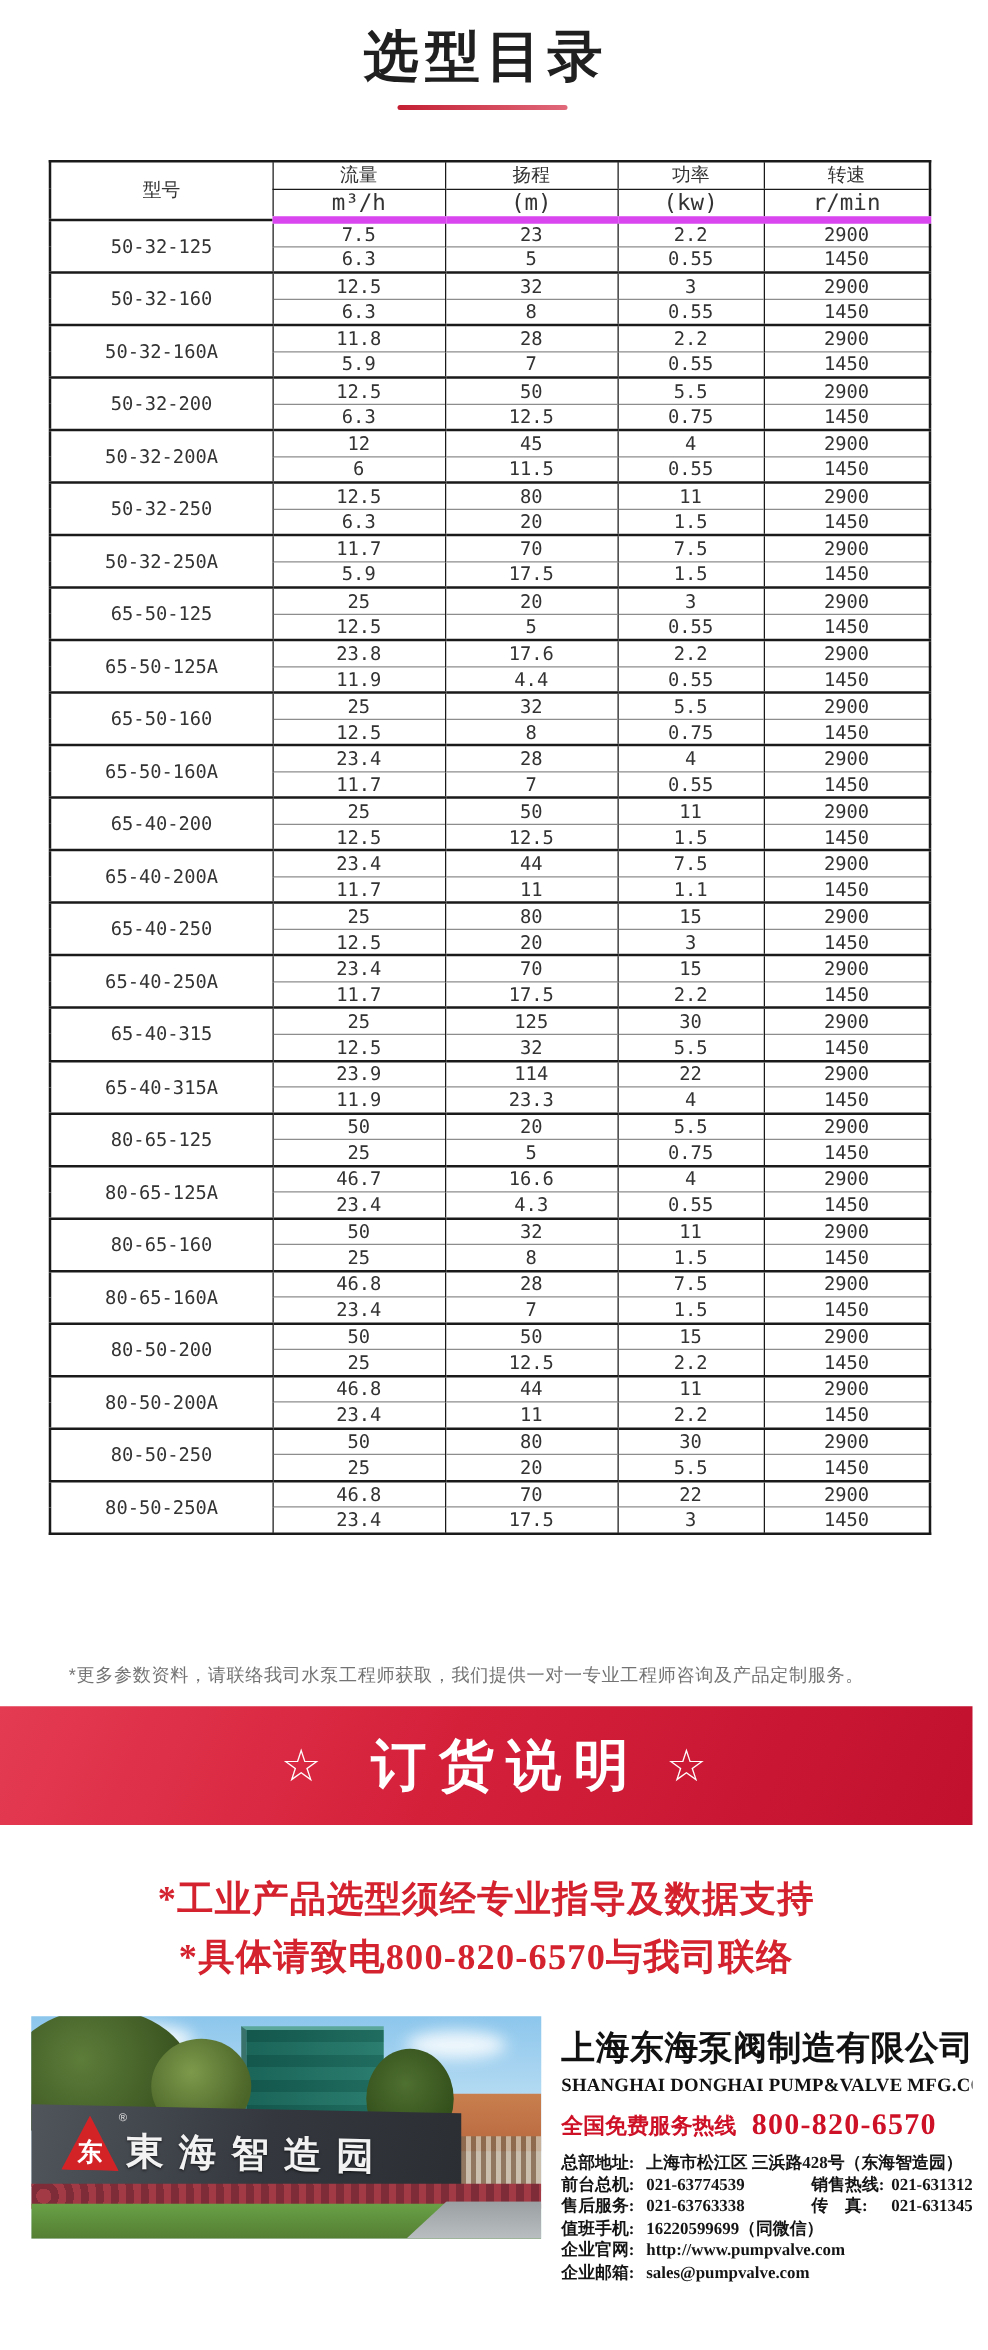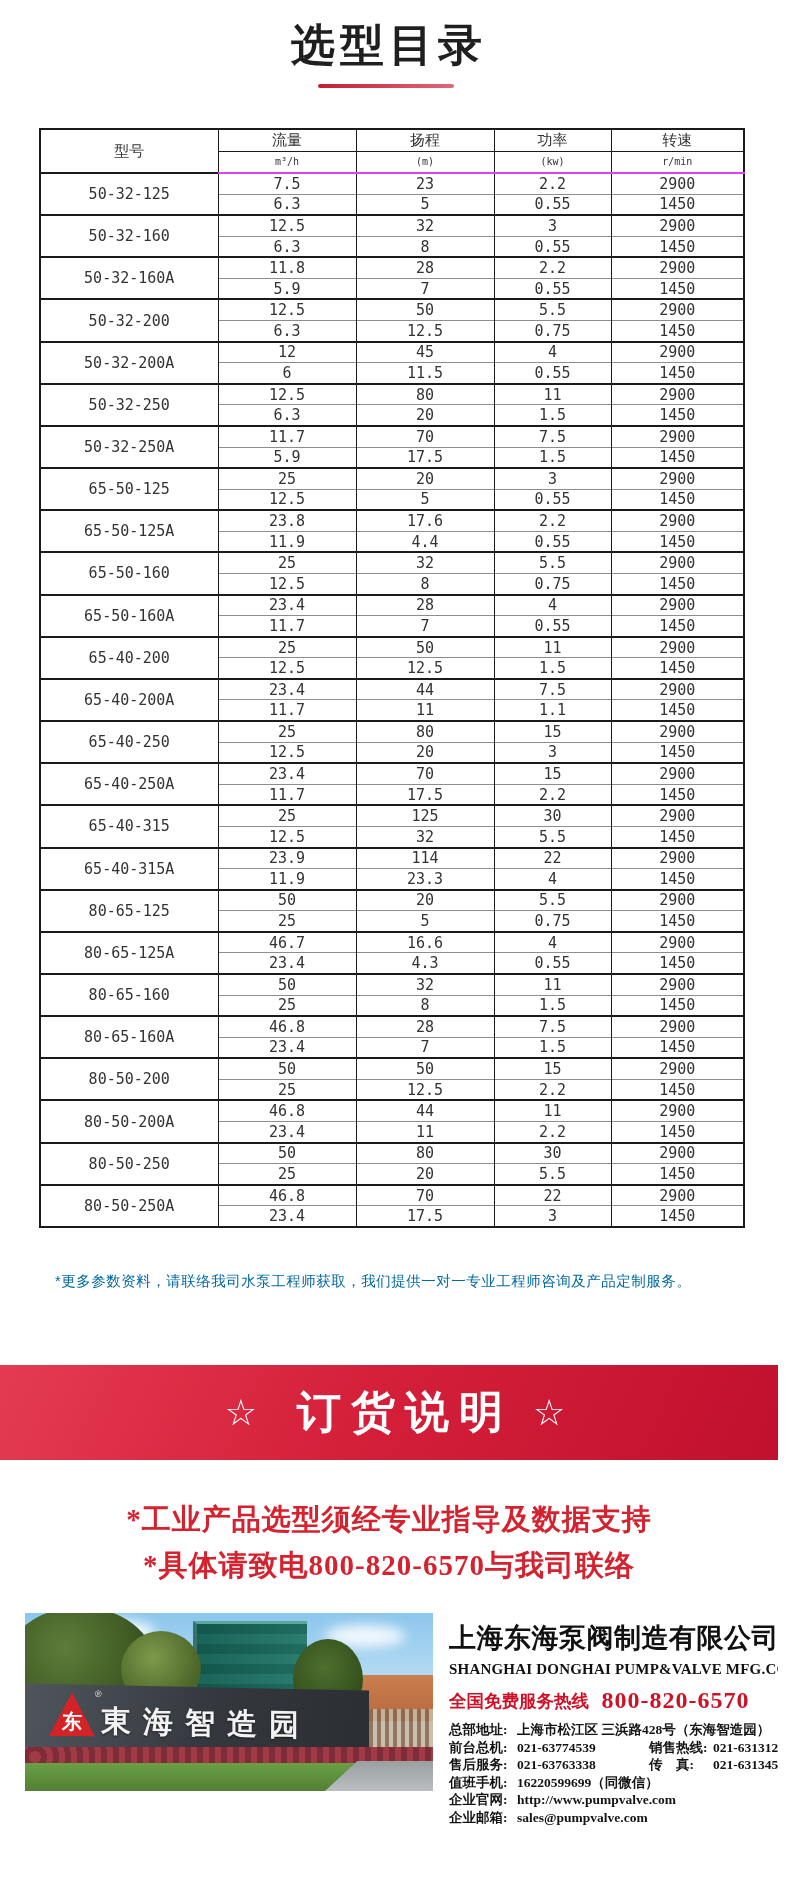--- a/index.html
+++ b/index.html
@@ -14,29 +14,29 @@
 
   
   .spec-table{position:absolute;top:128px;left:39px;width:704px;height:1100px;
     border-collapse:collapse;table-layout:fixed;
     font-family:"DejaVu Sans Mono","Liberation Mono",monospace;font-size:15px;color:#333;}
   .spec-table td,.spec-table th{border-left:1px solid #1a1a1a;text-align:center;vertical-align:middle;
     padding:0;font-weight:400;}
   .spec-table{border:2px solid #1a1a1a;}
   .spec-table thead tr{height:22px;}
   .spec-table thead .hrow1 th{border-bottom:1px solid #1a1a1a;font-family:"Liberation Sans",sans-serif;}
-  .spec-table thead .hrow2 th{border-bottom:2px solid #d946ef;font-size:10px;}
+  .spec-table thead .hrow2 th{border-bottom:6px solid #d946ef;font-size:18px;}
   .spec-table th.model-h{font-family:"Liberation Sans",sans-serif;}
   .spec-table tbody tr{height:21px;}
   .spec-table tbody tr.group-first td{border-top:2px solid #1a1a1a;}
   .spec-table tbody tr.sub-row td{border-top:1px solid #8d8d8d;}
   .spec-table td.model-cell{border-top:2px solid #1a1a1a;}
 
   
-  .footnote{position:absolute;top:1272px;left:55px;font-size:14.5px;color:#0369a1;letter-spacing:.5px;}
+  .footnote{position:absolute;top:1331px;left:55px;font-size:14.5px;color:#737373;letter-spacing:.5px;}
 
   
   .order-banner{position:absolute;top:1365px;left:0;width:790px;height:95px;
     background:linear-gradient(115deg,#e43b52 0%,#d5203a 45%,#c0102e 100%);
     display:flex;align-items:center;justify-content:center;gap:20px;color:#fff;}
   .order-banner .star{font-size:36px;line-height:1;}
   .order-banner .banner-title{font-family:"DejaVu Sans",sans-serif;font-weight:700;font-size:44px;letter-spacing:10px;margin-left:20px;}
 
   .order-note{position:absolute;left:0;width:100%;text-align:center;
     font-family:"Liberation Serif",serif;font-weight:700;font-size:29px;color:#d5222f;letter-spacing:1px;}

